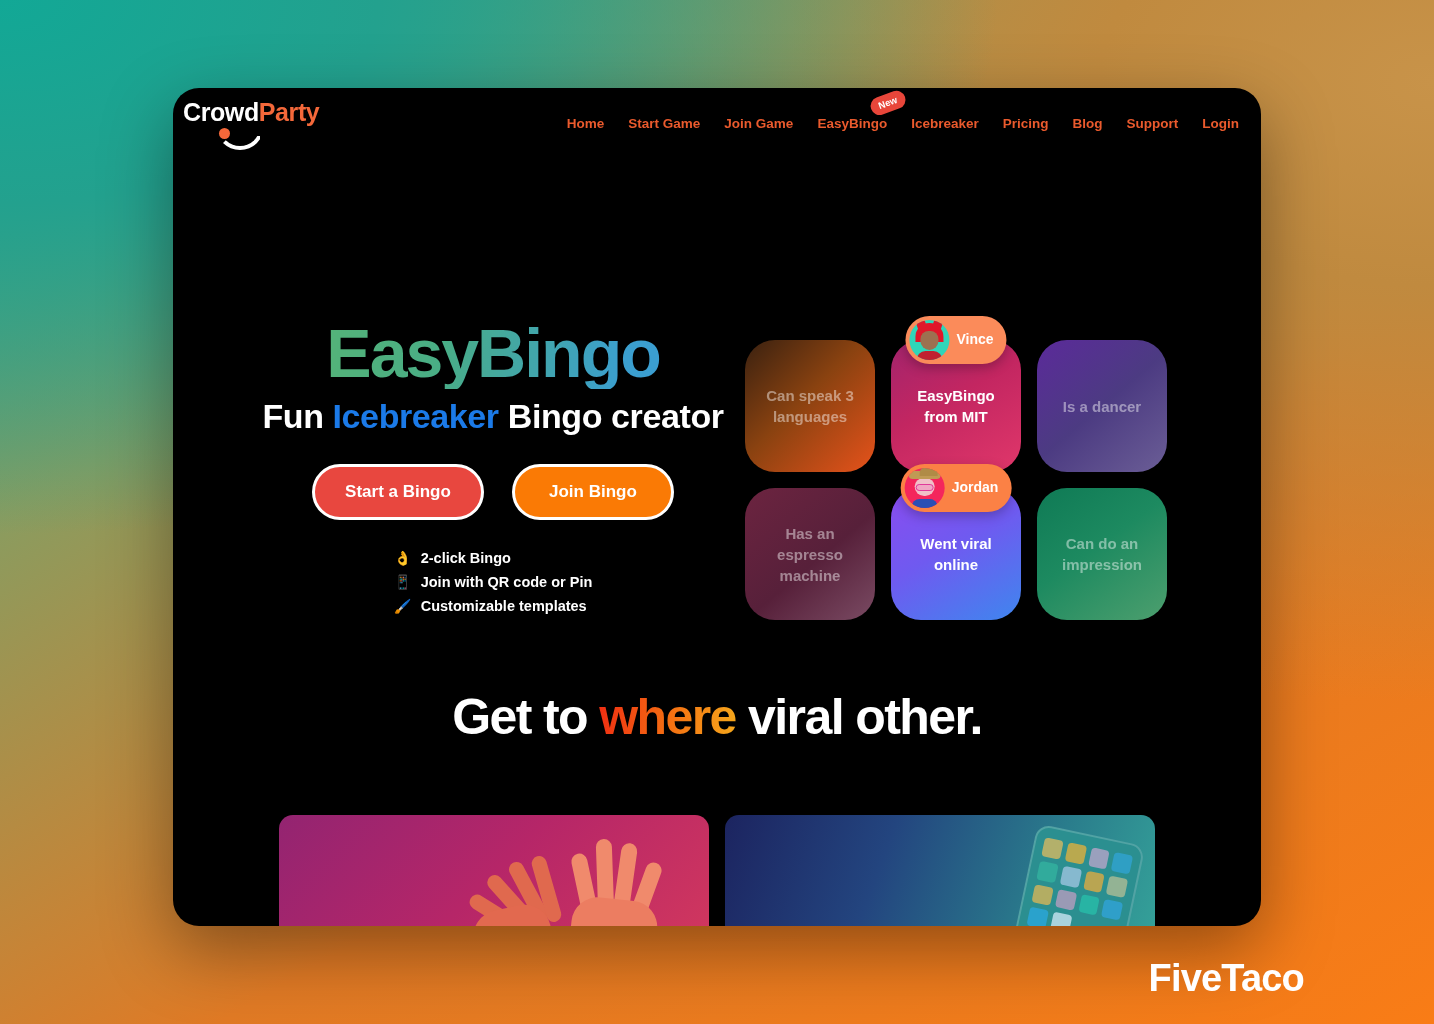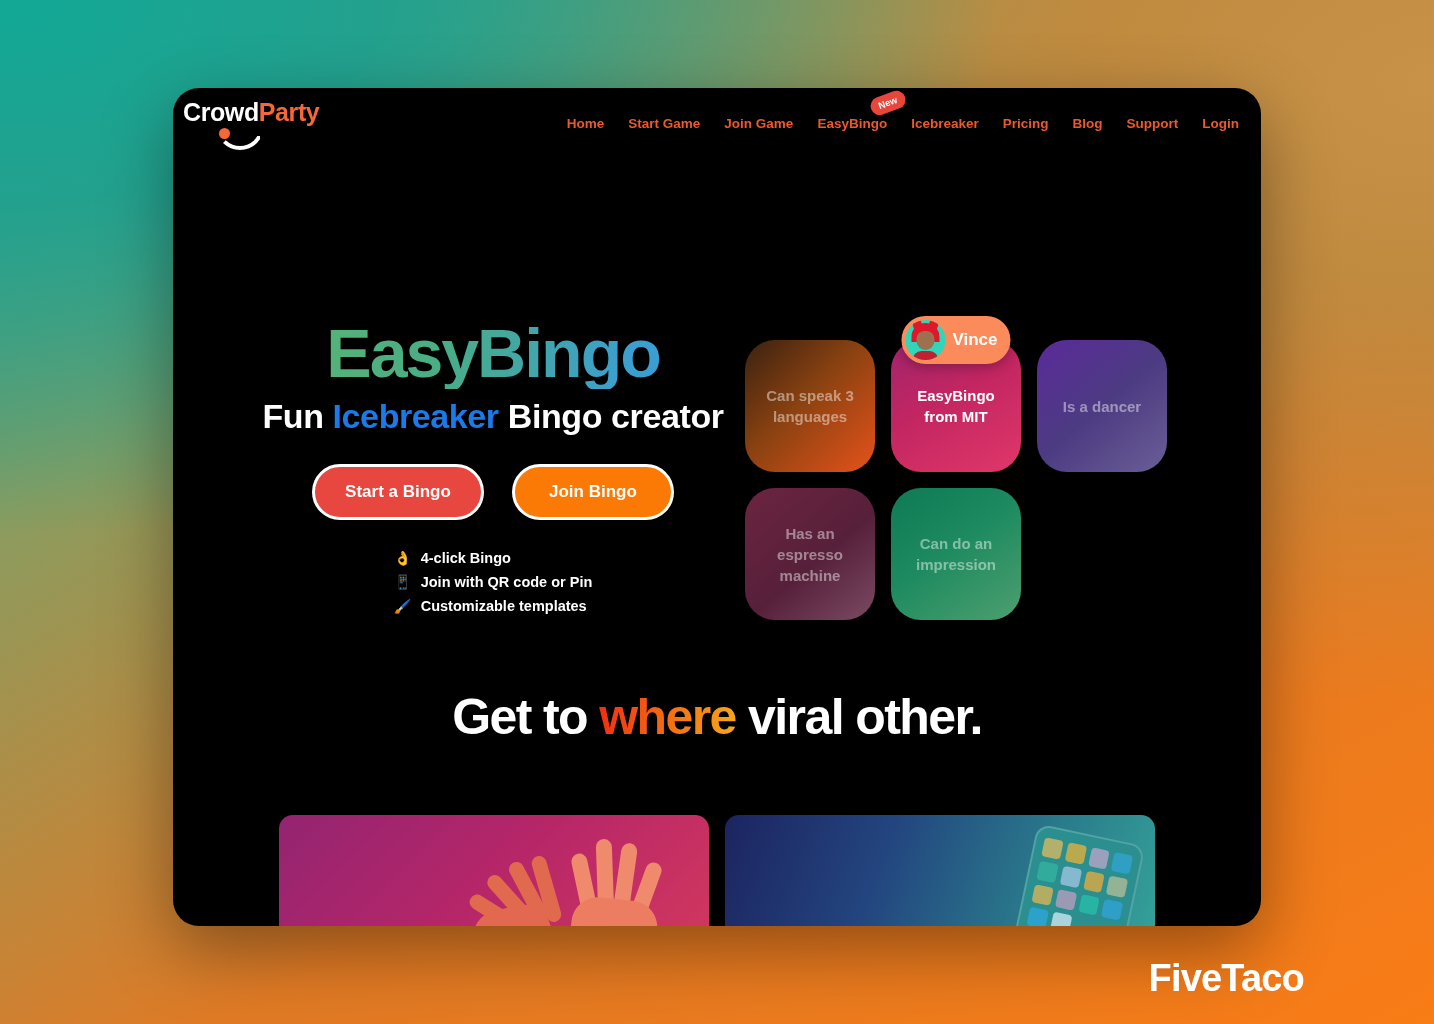--- a/index.html
+++ b/index.html
@@ -319,21 +319,21 @@
   }
   .av-shirt {
     position: absolute;
     left: 7px; bottom: 0;
     width: 26px; height: 9px;
     background: #2b4fb5;
     border-radius: 8px 8px 0 0;
   }
   .badge-name {
     color: #ffffff;
-    font-size: 17px;
+    font-size: 14px;
     font-weight: 700;
     white-space: nowrap;
   }
 
   
   #section-know {
     position: absolute;
     left: 0;
     top: 600px;
     width: 100%;
@@ -459,21 +459,21 @@
 
 
         <div id="hero-cta">
           <div class="cta-btn cta-start">Start a Bingo</div>
           <div class="cta-btn cta-join">Join Bingo</div>
         </div>
 
         <div id="hero-features">
           <div class="feature-row">
             <span class="feature-emoji">👌</span>
-            <span>4-click Bingo</span>
+            <span>2-click Bingo</span>
           </div>
           <div class="feature-row">
             <span class="feature-emoji">📱</span>
             <span>Join with QR code or Pin</span>
           </div>
           <div class="feature-row">
             <span class="feature-emoji">🖌️</span>
             <span>Customizable templates</span>
           </div>
         </div>
@@ -498,20 +498,34 @@
         </div>
 
         <div class="bingo-card c3 dim">
           <span class="card-text">Is a dancer</span>
         </div>
 
         <div class="bingo-card c4 dim">
           <span class="card-text">Has an espresso machine</span>
         </div>
 
+        <div class="bingo-card c5 marked">
+          <div class="player-badge badge-jordan">
+            <div class="avatar avatar-jordan">
+              <div class="av-face2"></div>
+              <div class="av-hat">
+                  <div class="av-hat-top"></div>
+                </div>
+              <div class="av-glass"></div>
+              <div class="av-shirt"></div>
+            </div>
+            <span class="badge-name">Jordan</span>
+          </div>
+          <span class="card-text">Went viral online</span>
+        </div>
 
         <div class="bingo-card c6 dim">
           <span class="card-text">Can do an impression</span>
         </div>
 
       </div>
     </section>
 
     <section id="section-know">
       <h2 id="know-heading"><span>Get to </span><span class="hl-know">where</span><span> viral other.</span></h2>

